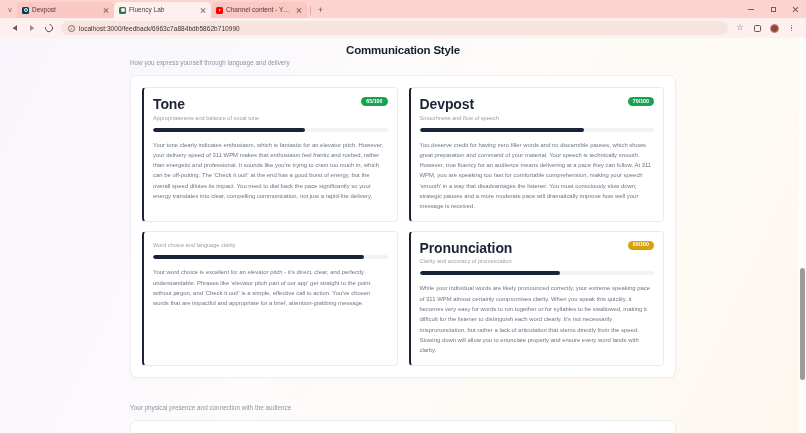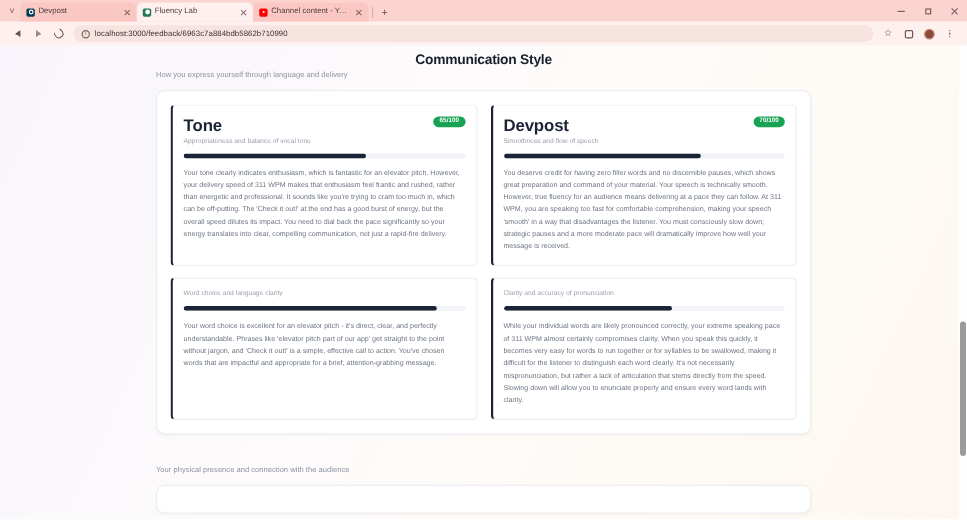--- a/index.html
+++ b/index.html
@@ -250,20 +250,24 @@
 
             <div class="card">
               <div class="card-sub">Word choice and language clarity</div>
               <div class="bar-track">
                 <div class="bar-fill" style="width: 90%;"></div>
               </div>
               <div class="card-body">Your word choice is excellent for an elevator pitch - it's direct, clear, and perfectly understandable. Phrases like 'elevator pitch part of our app' get straight to the point without jargon, and 'Check it out!' is a simple, effective call to action. You've chosen words that are impactful and appropriate for a brief, attention-grabbing message.</div>
             </div>
 
             <div class="card">
+              <div class="card-head">
+                <span class="card-title">Pronunciation</span>
+                <span class="badge amber">60/100</span>
+              </div>
               <div class="card-sub">Clarity and accuracy of pronunciation</div>
               <div class="bar-track">
                 <div class="bar-fill" style="width: 60%;"></div>
               </div>
               <div class="card-body">While your individual words are likely pronounced correctly, your extreme speaking pace of 311 WPM almost certainly compromises clarity. When you speak this quickly, it becomes very easy for words to run together or for syllables to be swallowed, making it difficult for the listener to distinguish each word clearly. It's not necessarily mispronunciation, but rather a lack of articulation that stems directly from the speed. Slowing down will allow you to enunciate properly and ensure every word lands with clarity.</div>
             </div>
 
           </div>
         </div>
       </div>

